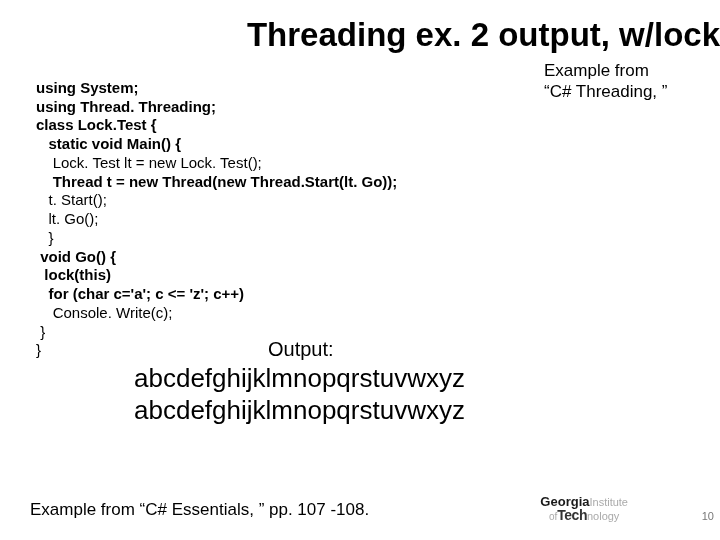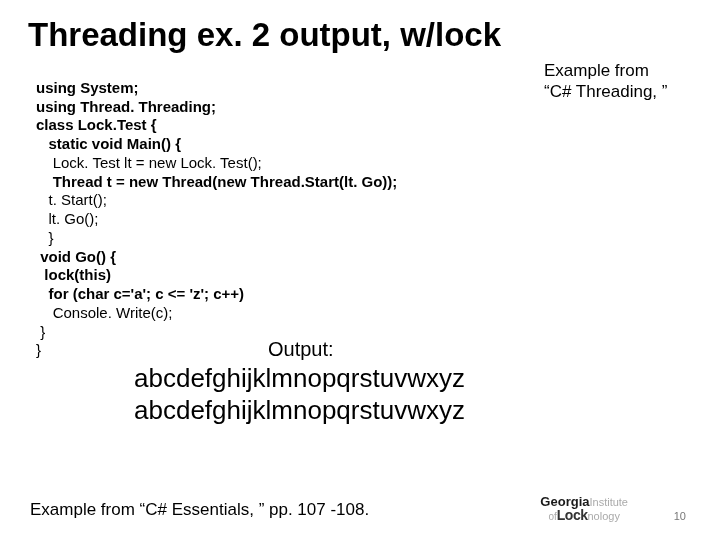--- a/index.html
+++ b/index.html
@@ -9,20 +9,21 @@
     background: #fff;
     font-family: Arial, Helvetica, sans-serif;
     color: #000;
     position: relative;
     overflow: hidden;
   }
   .title {
     font-size: 33px;
     font-weight: bold;
     padding: 16px 0 6px 28px;
+    text-align: right;
   }
   .content-wrap {
     position: relative;
     padding: 0 24px 0 36px;
   }
   .side-note {
     position: absolute;
     right: 18px;
     top: 0;
     width: 158px;
@@ -61,21 +62,21 @@
     line-height: 0.95;
     text-align: center;
     color: #333;
   }
   .logo .ga { font-weight: bold; font-size: 13px; color: #1a1a1a; }
   .logo .inst { color: #aaa; font-size: 11px; }
   .logo .tech { font-weight: bold; font-size: 14px; letter-spacing: -0.5px; }
   .logo .ology { color: #aaa; font-size: 11px; letter-spacing: 0; font-weight: normal;}
   .pagenum {
     position: absolute;
-    right: 34px;
+    right: 6px;
     bottom: 18px;
     font-size: 11px;
     color: #777;
   }
 </style>
 </head>
 <body>
 
 <div class="title">Threading ex. 2 output, w/lock</div>
 
@@ -108,16 +109,16 @@
     <div>abcdefghijklmnopqrstuvwxyz</div>
     <div>abcdefghijklmnopqrstuvwxyz</div>
   </div>
 
 </div>
 
 <div class="footer-cite">Example from “C# Essentials, ” pp. 107 -108.</div>
 
 <div class="logo">
   <span class="ga">Georgia</span><span class="inst">Institute</span><br>
-  <span style="color:#aaa;font-size:10px;">of</span><span class="tech">Lock</span><span class="ology">nology</span>
+  <span style="color:#aaa;font-size:10px;">of</span><span class="tech">Tech</span><span class="ology">nology</span>
 </div>
 
 <div class="pagenum">10</div>
 
 </body></html>

